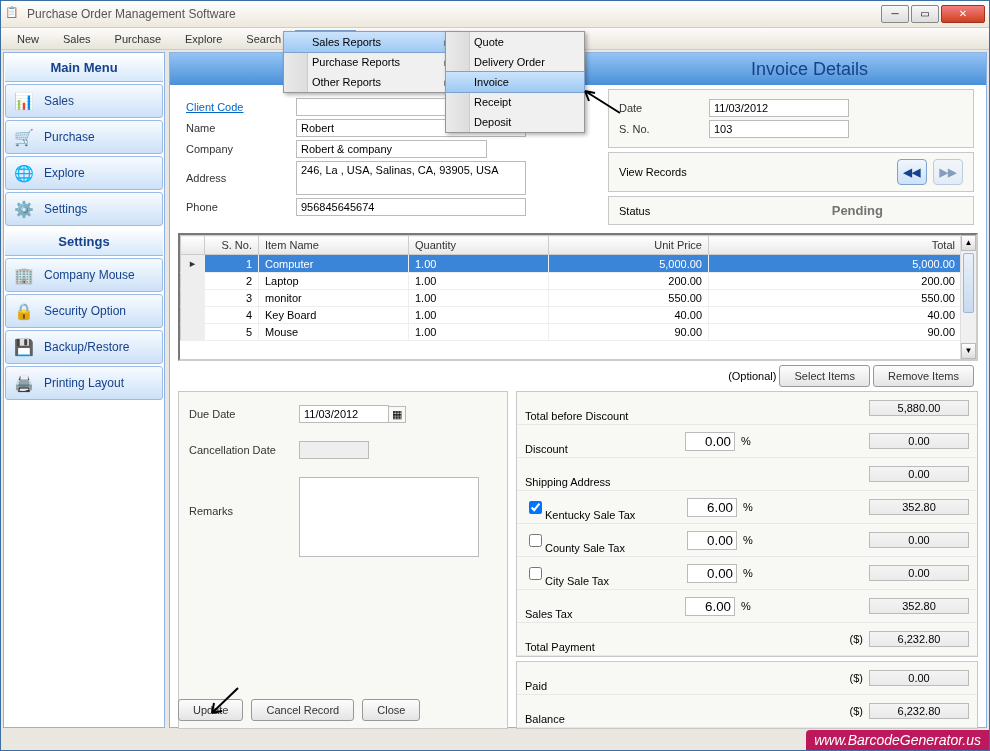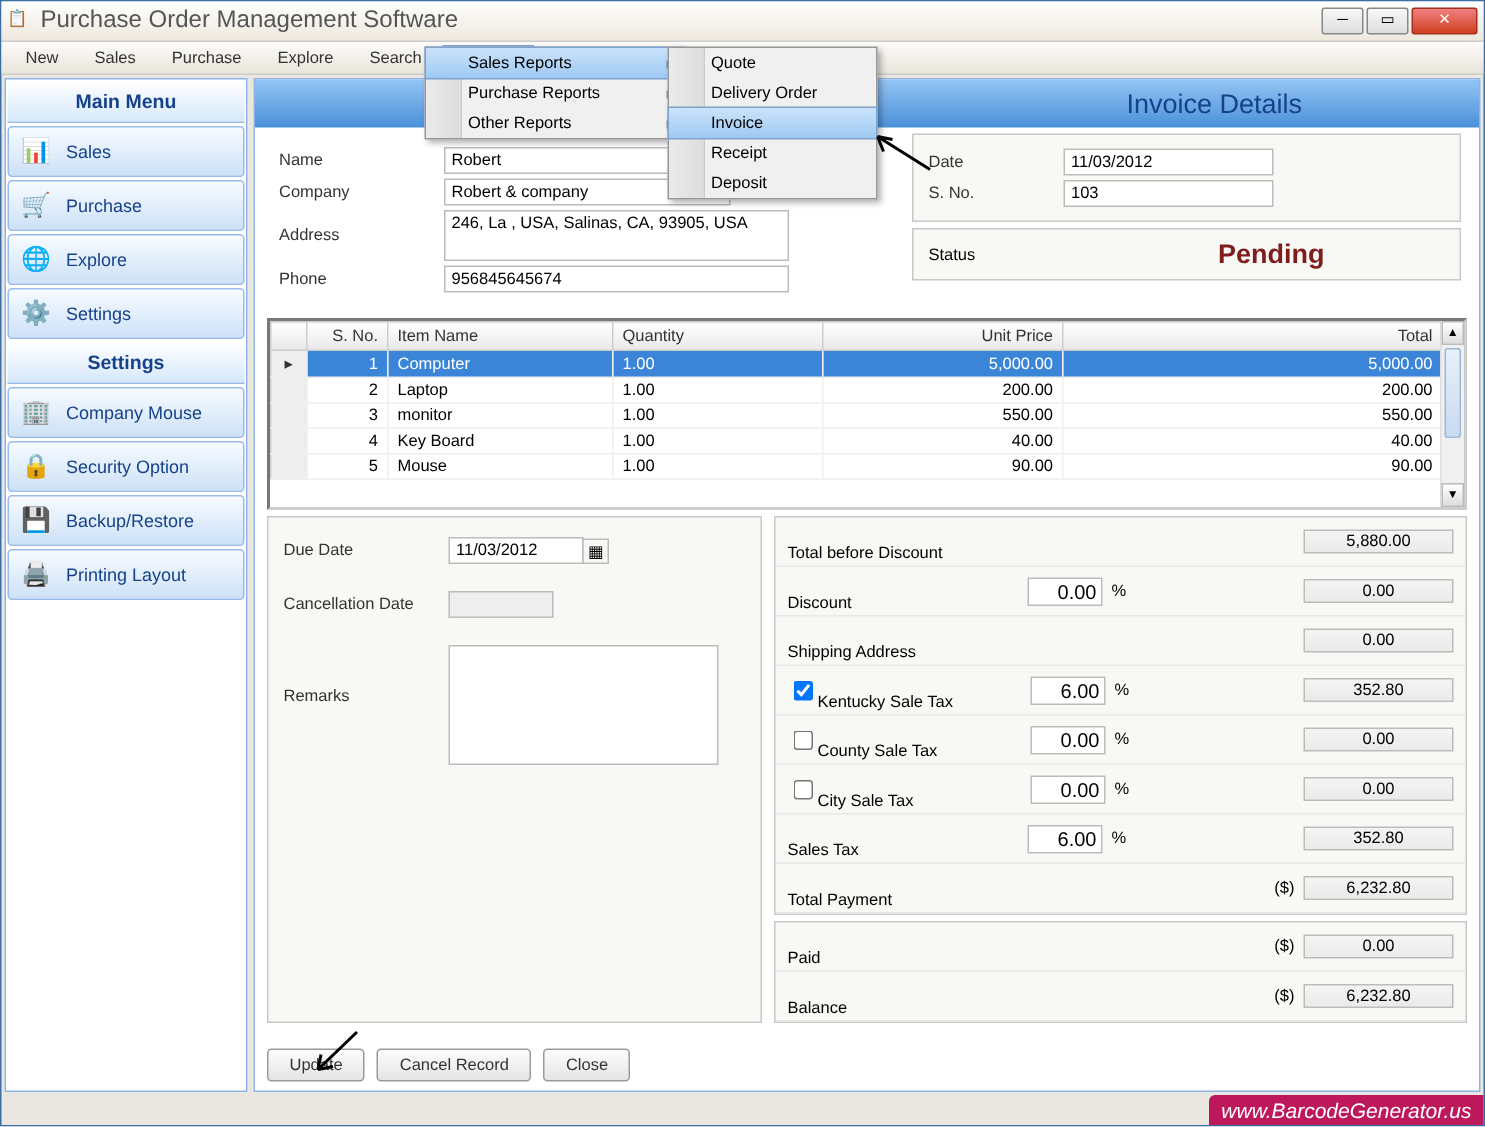--- a/index.html
+++ b/index.html
@@ -1,20 +1,20 @@
 <!DOCTYPE html>
 <html><head>
 <meta charset="utf-8">
 <style>
 * { box-sizing: border-box; font-family: Tahoma, sans-serif; }
 body { margin: 0; background: #fff; font-size: 11px; }
 .window { width: 990px; height: 751px; border: 1px solid #3a6ea5; position: relative; background: #eae7e0; }
 .titlebar { height: 27px; background: linear-gradient(#fff, #eee8dd); display: flex; align-items: center; padding: 0 4px; border-bottom: 1px solid #ccc; }
 .titlebar .icon { width: 16px; height: 16px; margin-right: 6px; }
-.titlebar .title { flex: 1; color: #555; font-size: 16px; }
+.titlebar .title { flex: 1; color: #555; font-size: 12px; }
 .winbtns { display: flex; gap: 2px; }
 .winbtn { width: 28px; height: 18px; border: 1px solid #888; background: linear-gradient(#f8f8f8,#ddd); font-size: 10px; text-align: center; line-height: 16px; border-radius: 2px; }
 .winbtn.close { background: linear-gradient(#f08080,#d04020); color: #fff; border-color: #a03020; width: 44px; }
 .menubar { height: 22px; background: linear-gradient(#fdfcfa,#e8e4da); border-bottom: 1px solid #ccc; display: flex; align-items: center; padding: 0 6px; gap: 4px; }
 .menubar .mitem { padding: 2px 10px; color: #333; position: relative; }
 .menubar .mitem.active { background: linear-gradient(#cbe3fb,#9ec9f3); border: 1px solid #7da2ce; }
 .body { display: flex; height: calc(100% - 49px - 20px); }
 .sidebar { width: 162px; background: #fff; border: 1px solid #8db2e3; margin: 2px; padding: 1px; }
 .sidehead { background: linear-gradient(#fff,#d6e8fb); text-align: center; font-weight: bold; color: #15428b; padding: 6px; border-bottom: 1px solid #99bbe8; font-size: 13px; }
 .sidebtn { display: flex; align-items: center; height: 34px; background: linear-gradient(#f7fbff,#cde1f7); border: 1px solid #99bbe8; border-radius: 3px; margin: 2px 0; padding: 0 6px; color: #15428b; font-size: 12px; }
@@ -128,20 +128,24 @@
       <div class="pageheader">
         <span class="spacer"></span>
         <span>Invoice Details</span>
         <span style="width:100px"></span>
       </div>
 
       <div class="topsection">
         <div class="leftfields">
           <div class="fieldgroup" style="border:none;background:none;">
             <div class="row">
+                <span class="lbl link">Client Code</span>
+                <input style="width: 230px;">
+              </div>
+            <div class="row">
                 <span class="lbl">Name</span>
                 <input style="width: 230px;" value="Robert">
               </div>
             <div class="row">
                 <span class="lbl">Company</span>
                 <input style="width: 191px;" value="Robert &amp; company">
               </div>
             <div class="row">
                 <span class="lbl">Address</span>
                 <textarea style="width: 230px; height: 34px; resize: none;">246, La , USA, Salinas, CA, 93905, USA</textarea>
@@ -155,25 +159,32 @@
         <div style="flex:1;padding-right:4px;">
           <div class="box">
             <div class="row">
                 <span class="lbl" style="width:90px">Date</span>
                 <input style="width: 140px;" value="11/03/2012">
               </div>
             <div class="row">
                 <span class="lbl" style="width:90px">S. No.</span>
                 <input style="width: 140px;" value="103">
               </div>
+          </div>
+          <div class="box" style="display:flex;align-items:center">
+            <span>View Records</span>
+            <span style="flex:1"></span>
+            <span class="navbtn">◀◀</span>
+            <span style="width:6px"></span>
+            <span class="navbtn" style="opacity:.5">▶▶</span>
           </div>
           <div class="box" style="display:flex;align-items:center">
             <span>Status</span>
             <span style="flex:1"></span>
-            <span style="color:#7f1d1d;font-weight:bold;font-size:18px">Pending</span>
+            <span style="color:#737373;font-weight:bold;font-size:13px">Pending</span>
             <span style="width:80px"></span>
           </div>
         </div>
       </div>
 
       <div class="grid">
         <table>
           <tbody>
               <tr>
             <th style="width:24px"></th>
@@ -225,20 +236,25 @@
               </tr>
         </tbody>
           </table>
         <div class="scrollbar">
             <div class="sbtn">▲</div>
             <div class="thumb"></div>
             <div class="sbtn" style="position:absolute;bottom:0;left:0;right:0">▼</div>
           </div>
       </div>
 
+      <div style="text-align:right;margin:4px 12px">
+        <span>(Optional)</span>
+        <button class="btn">Select Items</button>
+        <button class="btn">Remove Items</button>
+      </div>
 
       <div class="totals">
         <div class="left">
           <div class="row">
               <span class="lbl">Due Date</span>
               <input style="width: 90px;" value="11/03/2012">
               <span style="border:1px solid #bbb;padding:1px 3px;margin-left:-1px">▦</span>
             </div>
           <div style="height:12px"></div>
           <div class="row">

